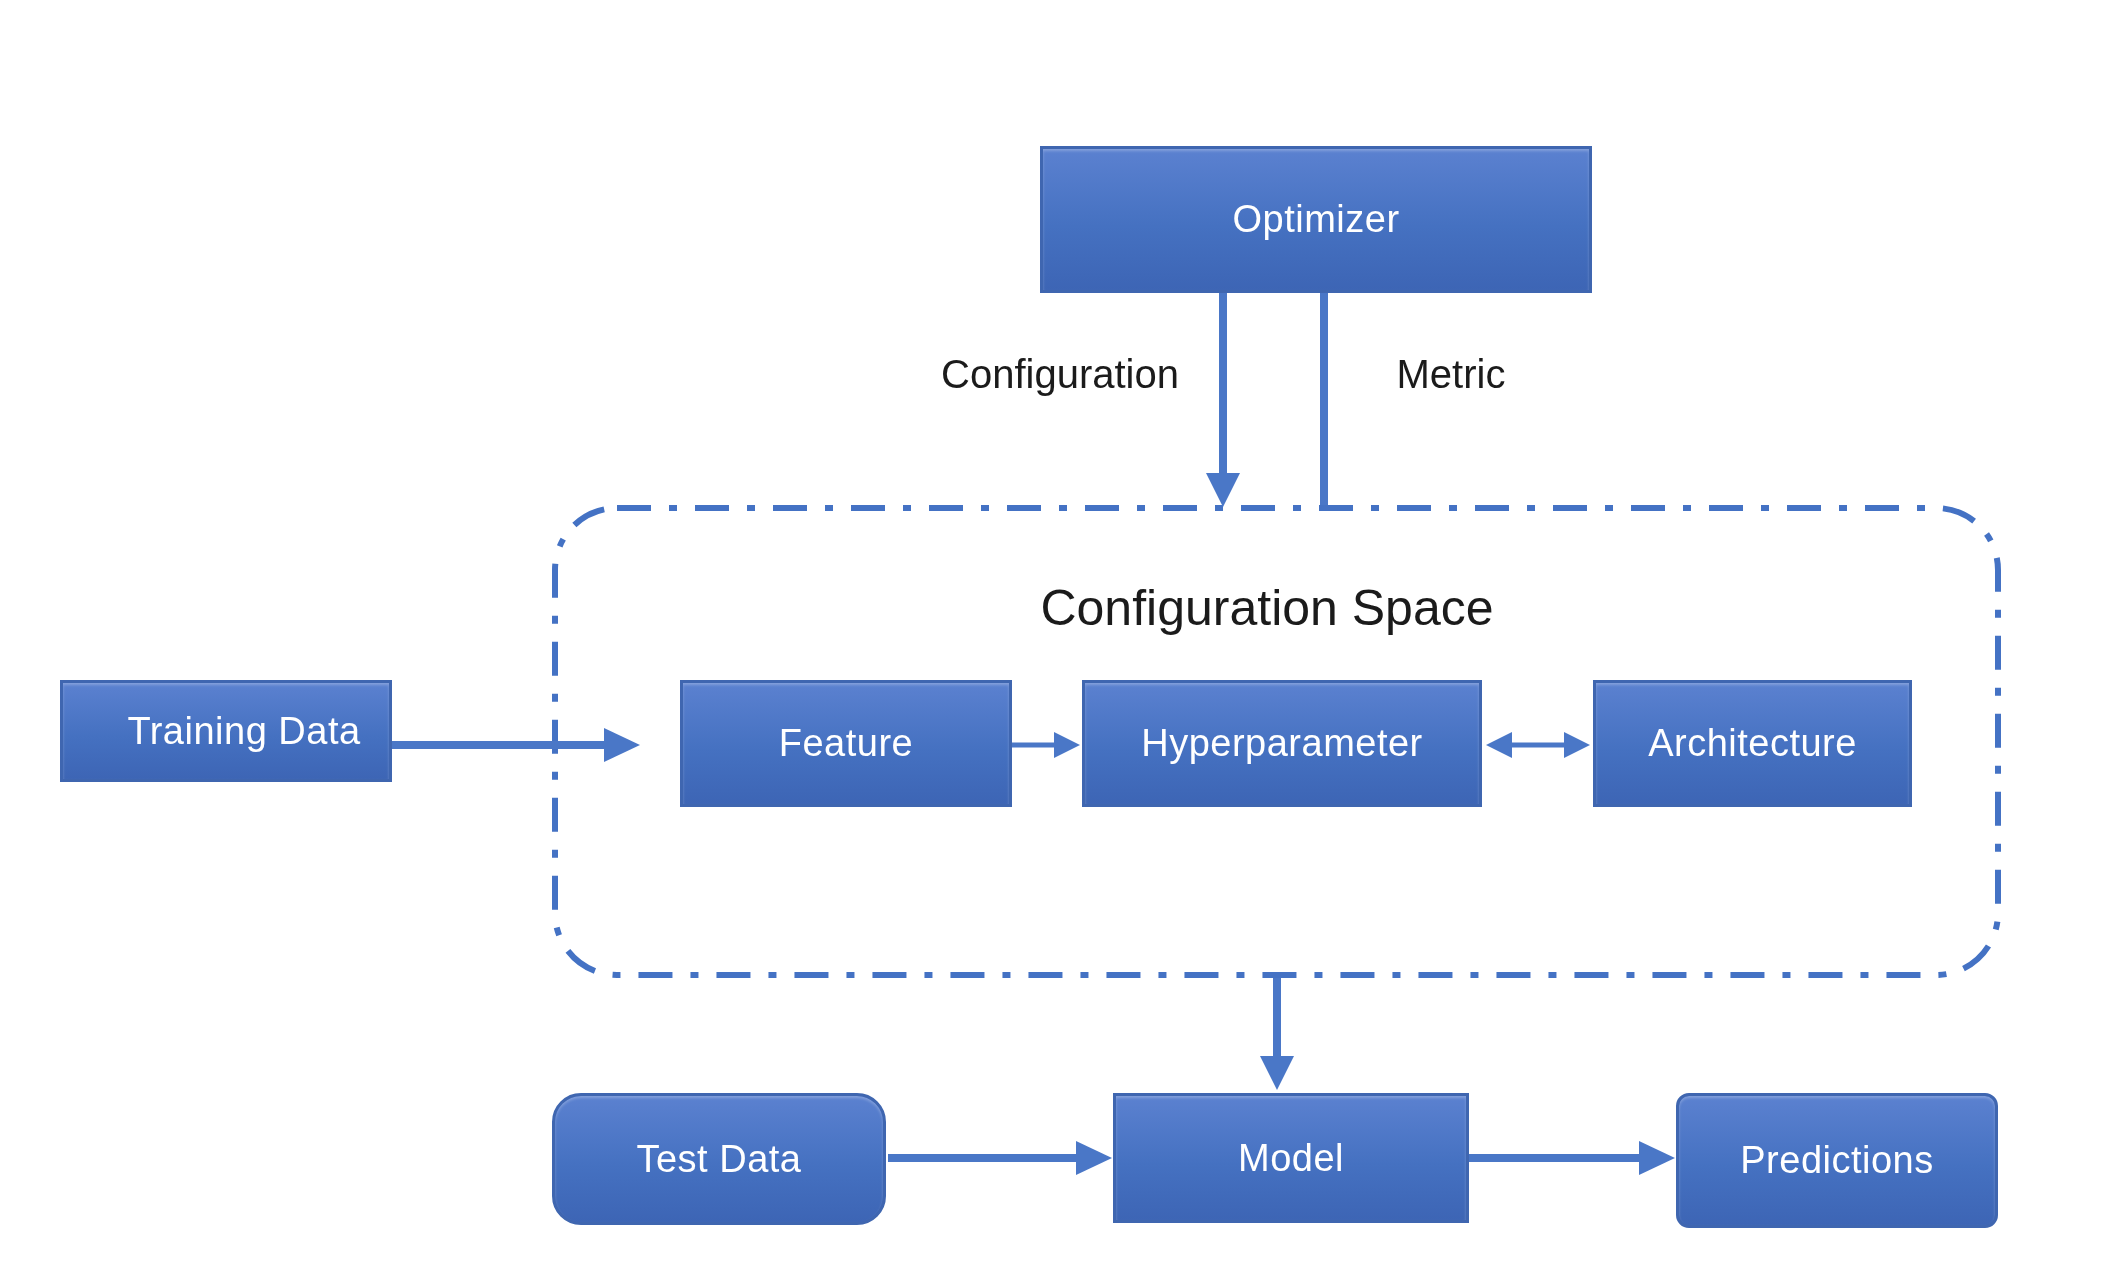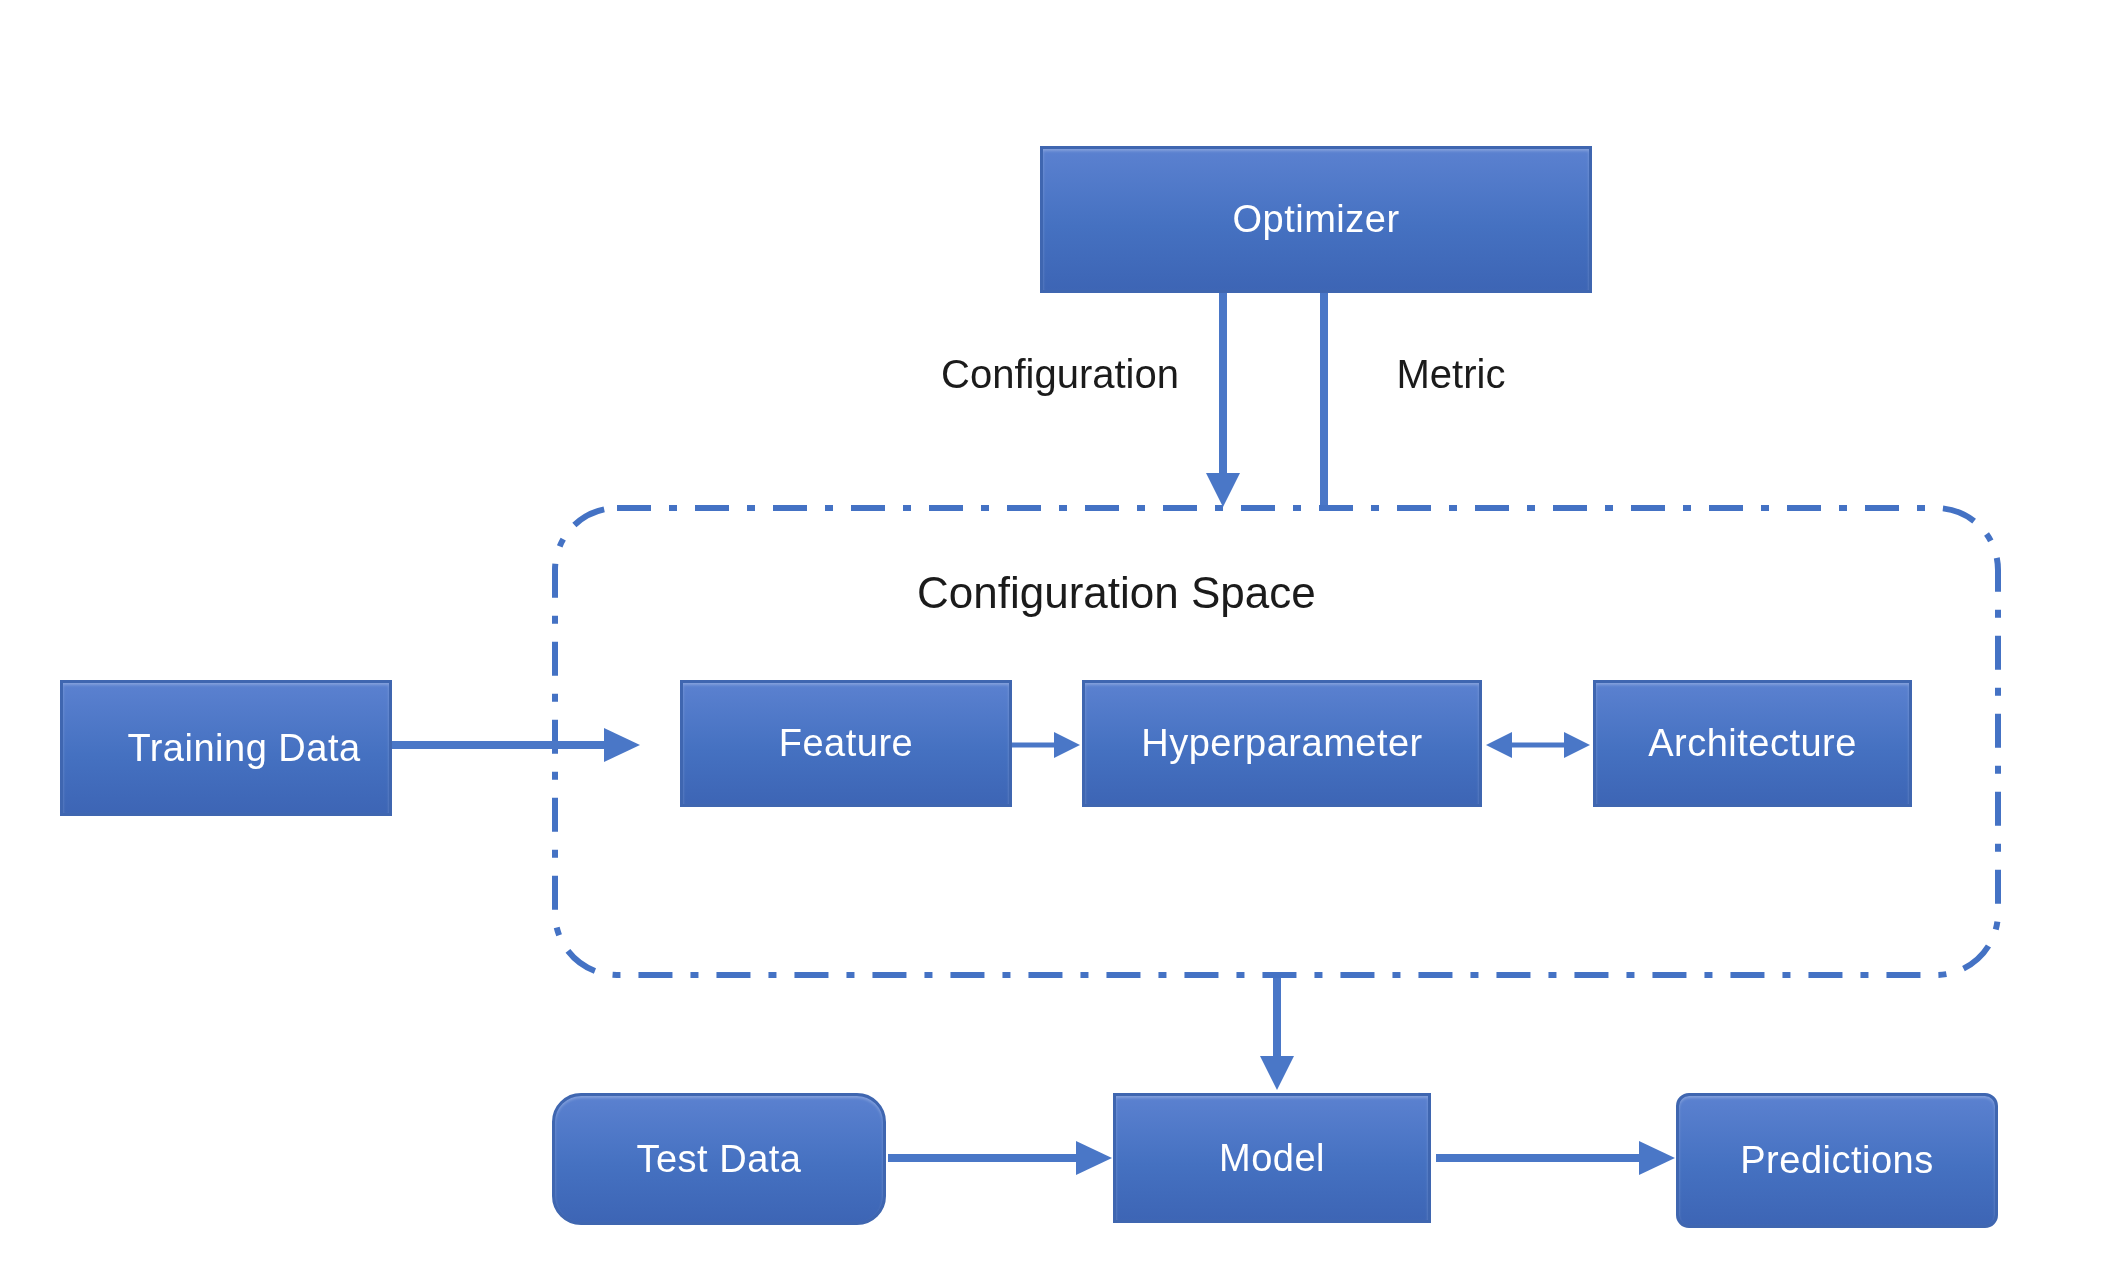--- a/index.html
+++ b/index.html
@@ -35,22 +35,23 @@
   }
   .float-label{
     position:absolute;
     color:var(--label-text,#1b1b1b);
     font-size:40px;
     text-align:center;
   }
   .space-title{
     position:absolute;
     color:var(--label-text,#1b1b1b);
-    font-size:44px;
-    text-align:left;
+    font-size:50px;
+    text-align:center;
+    margin-top:11px;
   }
 </style>
 </head>
 <body>
 
 <div id="stage" style="--bg: #ffffff; --fill-top: #5b81d0; --fill-mid: #4571c1; --fill-bottom: #3d65b5; --node-border: #3f66b0; --node-text: #ffffff; --arrow: #4a77c7; --dash: #4472c4; --label-text: #1b1b1b;">
 
   <svg id="wires" viewBox="0 0 2124 1288" aria-hidden="true">
 
     <rect class="boundary" x="555" y="508" width="1443" height="467" rx="62" ry="62"></rect>
@@ -79,41 +80,41 @@
     <polygon class="arrow-head" points="1112,1158 1076,1141 1076,1175"></polygon>
 
     <line class="arrow-line" x1="1436" y1="1158" x2="1645" y2="1158"></line>
     <polygon class="arrow-head" points="1675,1158 1639,1141 1639,1175"></polygon>
   </svg>
 
   <div class="node" style="left:1040px;top:103px;width:552px;height:147px;margin-top:43px;">
     <span>Optimizer</span>
   </div>
 
-  <div class="node" style="left:60px;top:680px;width:332px;height:136px;padding-left:36px;">
+  <div class="node" style="left:60px;top:680px;width:332px;height:102px;padding-left:36px;">
     <span>Training Data</span>
   </div>
 
   <div class="node" style="left:640px;top:680px;width:332px;height:127px;margin-left:40px;">
     <span>Feature</span>
   </div>
 
   <div class="node" style="left:1082px;top:680px;width:400px;height:127px;">
     <span>Hyperparameter</span>
   </div>
 
   <div class="node" style="left:1593px;top:680px;width:319px;height:127px;">
     <span>Architecture</span>
   </div>
 
   <div class="node" style="left:552px;top:1093px;width:334px;height:132px;border-radius:29px;">
     <span>Test Data</span>
   </div>
 
-  <div class="node" style="left:1113px;top:1093px;width:318px;height:130px;align-items:center;">
+  <div class="node" style="left:1113px;top:1093px;width:356px;height:130px;align-items:center;">
     <span>Model</span>
   </div>
 
   <div class="node" style="left:1676px;top:1093px;width:322px;height:135px;border-radius:13px;">
     <span>Predictions</span>
   </div>
 
   <div class="space-title" style="left:917px;top:568px;width:700px;">Configuration Space</div>
 
   <div class="float-label" style="left:860px;top:352px;width:400px;">Configuration</div>

